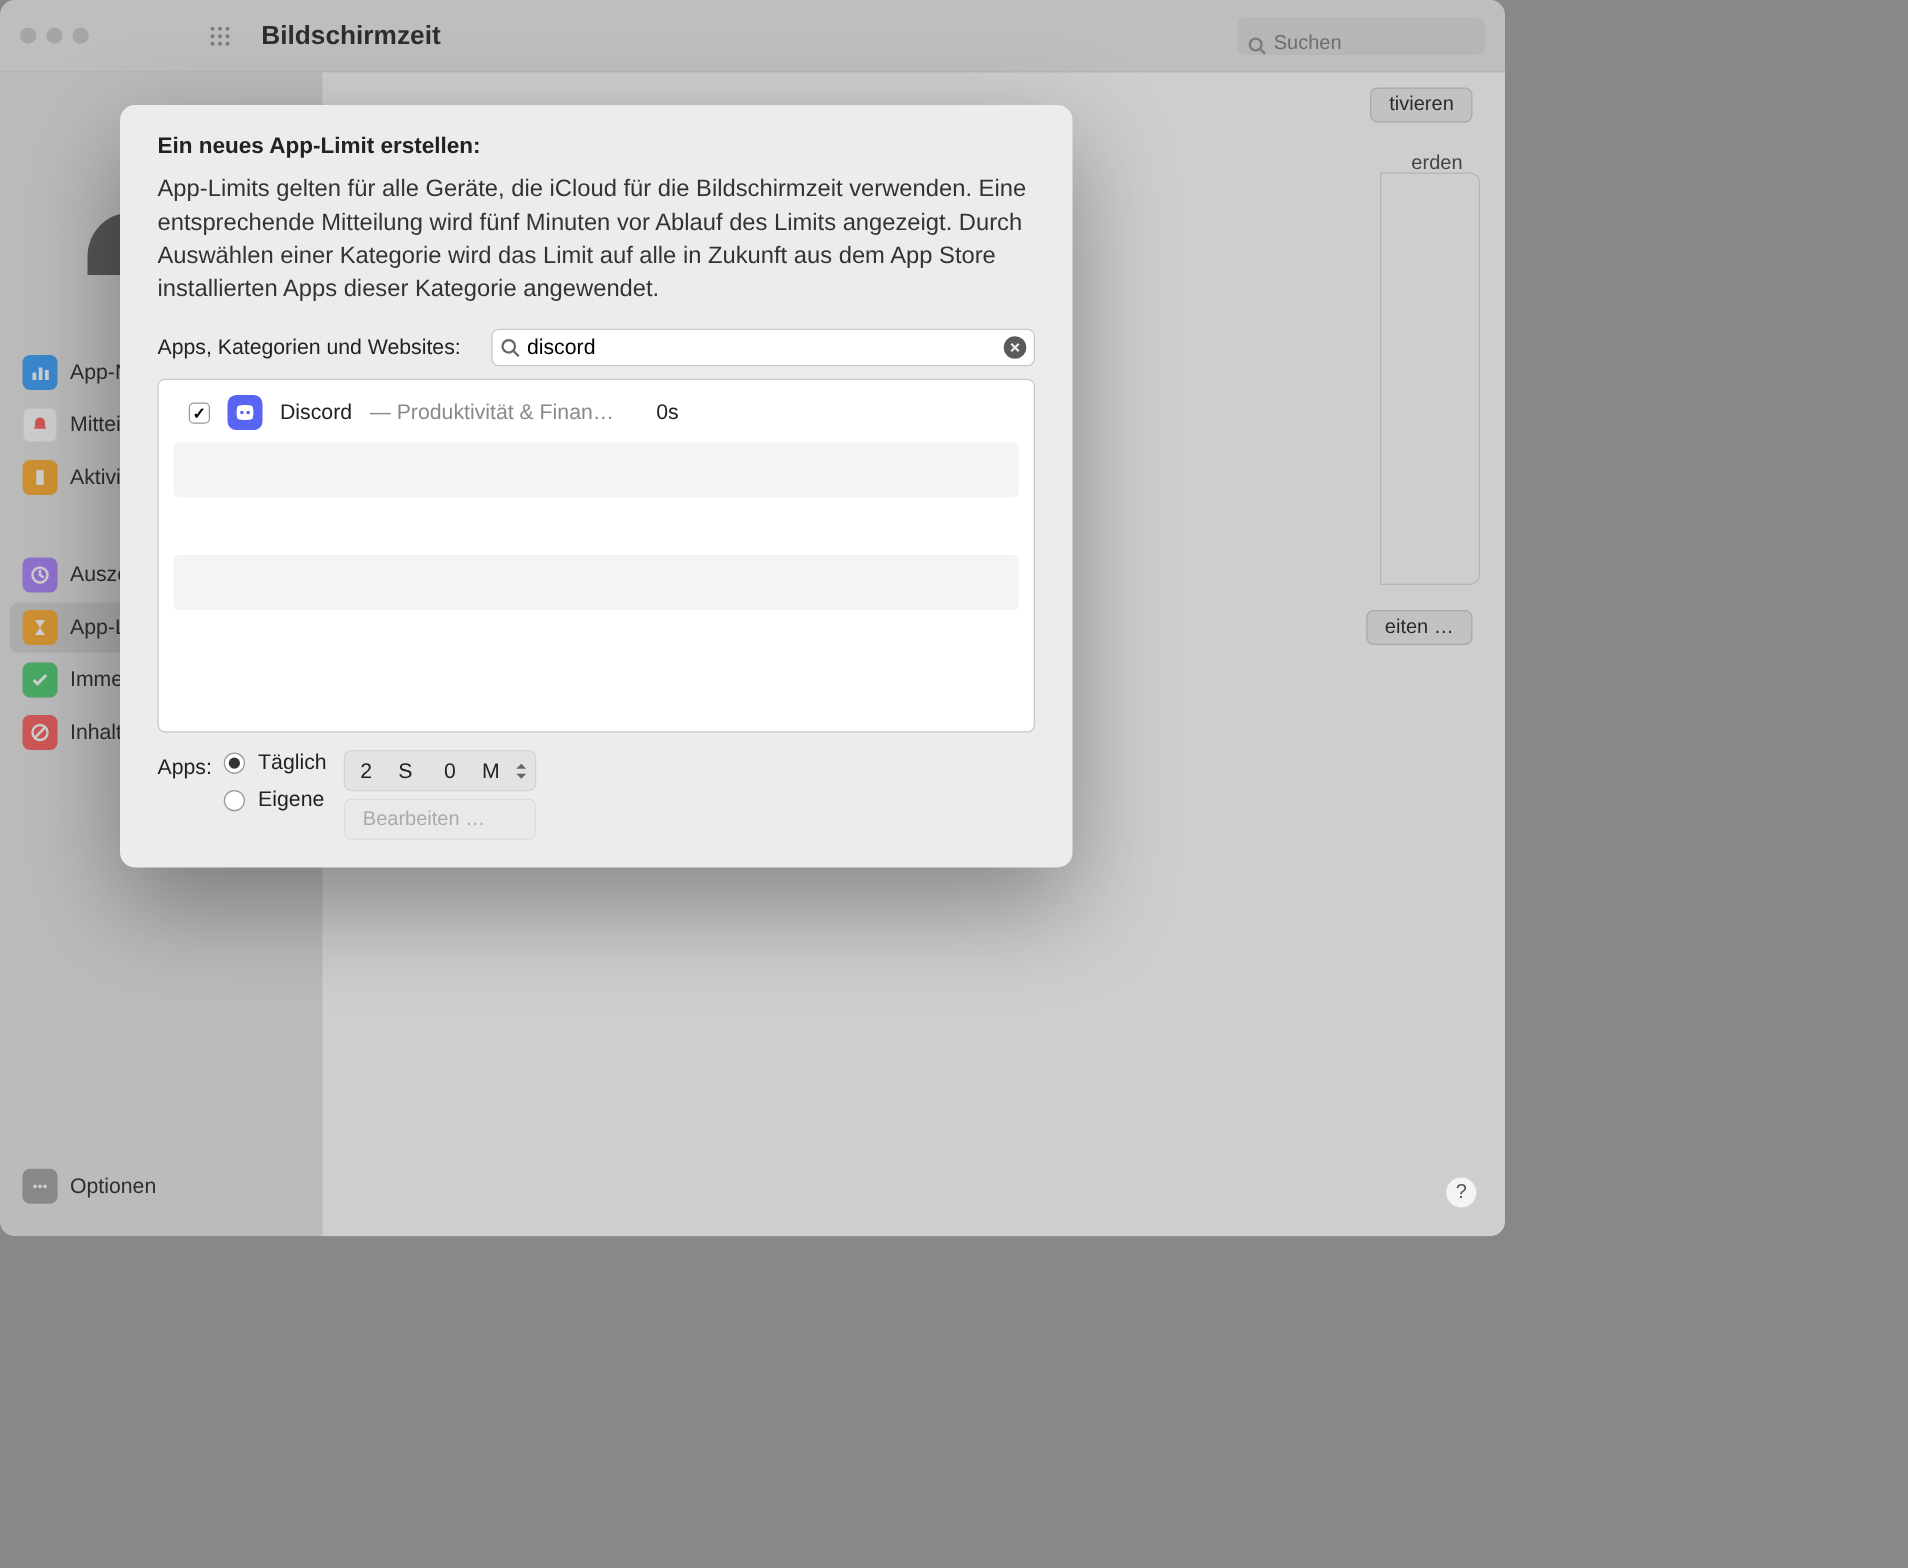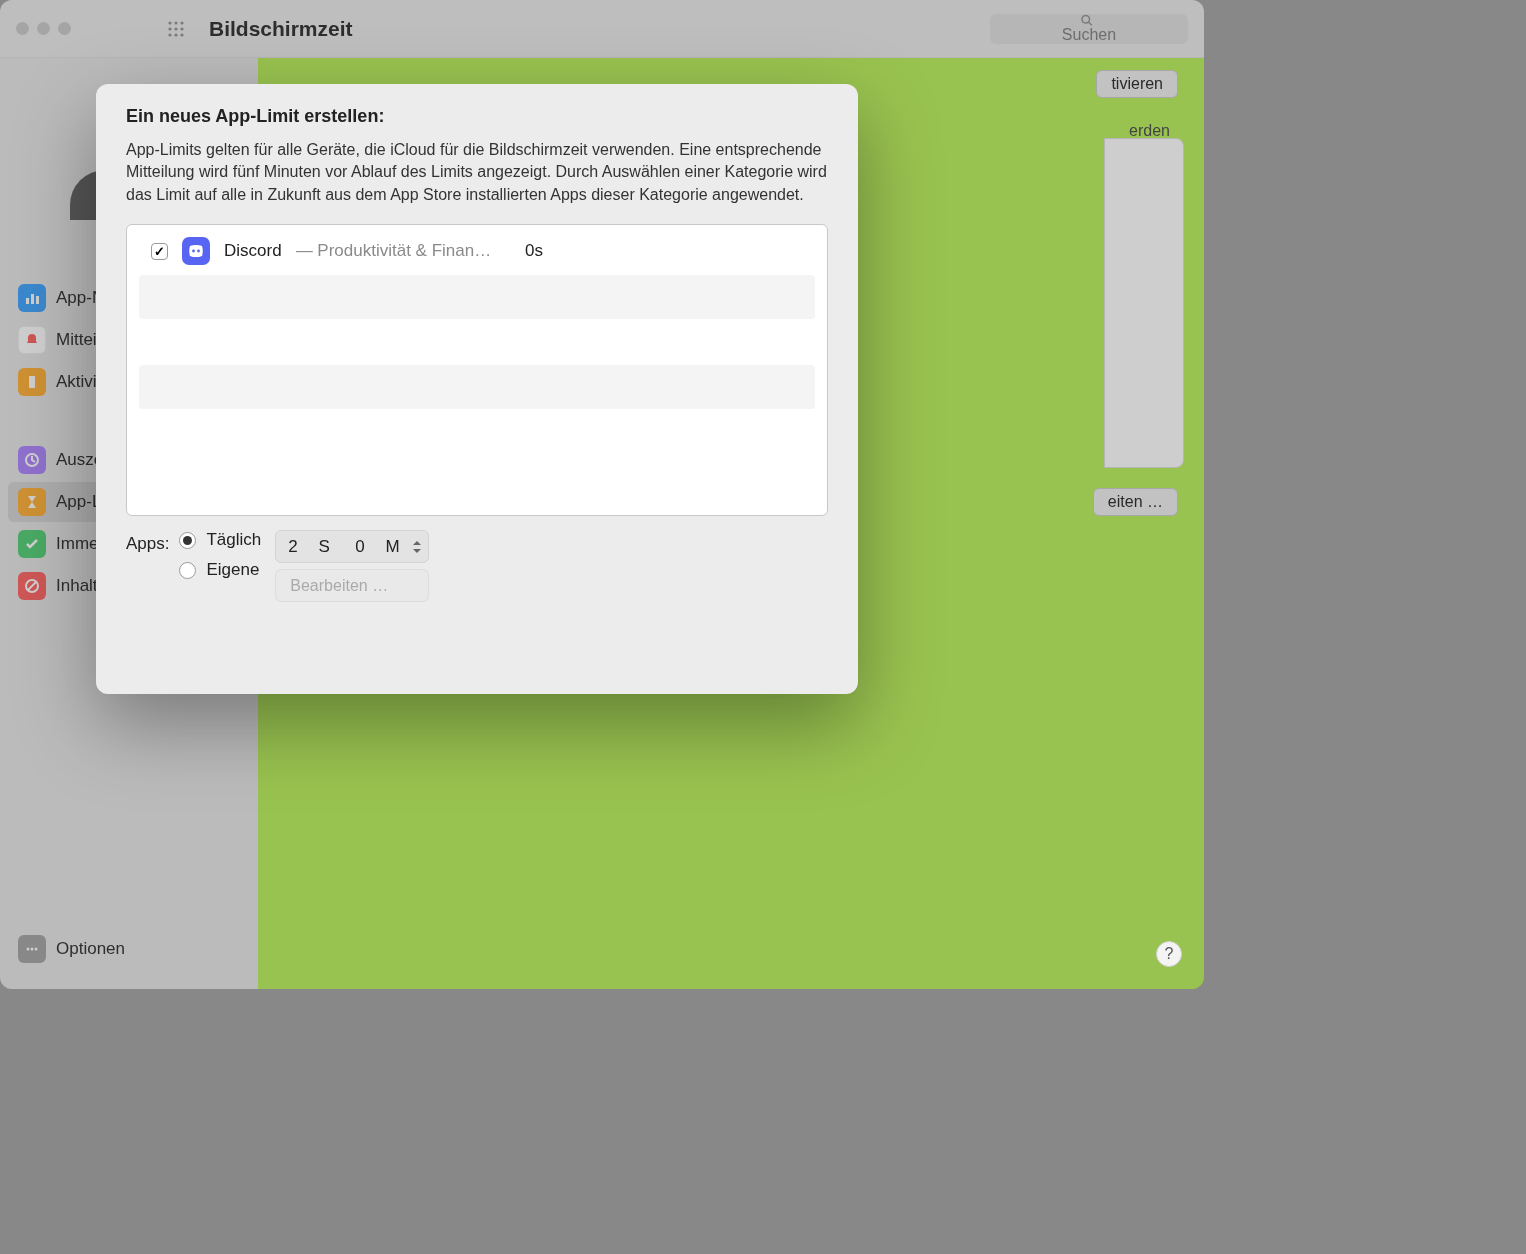--- a/index.html
+++ b/index.html
@@ -14,38 +14,38 @@
     height: 58px; display: flex; align-items: center; padding: 0 16px;
     border-bottom: 1px solid rgba(0,0,0,0.05);
   }
   .traffic { display: flex; gap: 8px; margin-right: 42px; }
   .traffic span { width: 13px; height: 13px; border-radius: 50%; background: #ccc; }
   .nav-arrows { display: flex; gap: 24px; margin-right: 30px; color: #8e8e8e; }
   .grid-icon { width: 18px; height: 18px; margin-right: 24px; color: #888; }
   .title { font-size: 21px; font-weight: 600; color: #3a3a3a; }
   .toolbar-search {
     margin-left: auto; width: 198px; height: 30px; background: #e2e2e2;
-    border-radius: 6px; display: flex; align-items: center; padding: 0 8px;
-    color: #888; font-size: 16px; flex-direction: column;
+    border-radius: 6px; display: flex; align-items: flex-end; padding: 0 8px;
+    color: #888; font-size: 16px;
   }
   .toolbar-search svg { width: 15px; height: 15px; margin-right: 6px; fill: #999; }
   .main-area { display: flex; height: calc(100% - 58px); }
   .sidebar { width: 258px; background: rgba(230,230,232,0.7); padding: 90px 8px 8px 8px; }
   .sidebar-item {
     display: flex; align-items: center; gap: 10px; padding: 6px 10px;
     border-radius: 6px; font-size: 17px; color: #3a3a3a; margin-bottom: 2px;
     white-space: nowrap; overflow: hidden;
   }
   .sidebar-item.selected { background: rgba(0,0,0,0.07); }
   .sidebar-icon { width: 28px; height: 28px; border-radius: 6px; display: flex; align-items: center; justify-content: center; flex-shrink: 0; }
   .sb-blue { background: #4aa8ff; } .sb-yellow { background: #ffb340; }
   .sb-purple { background: #b18cff; } .sb-orange { background: #ffb340; } .sb-green { background: #5bd27c; }
   .sb-no { background: #ff6b6b; } .sb-gray { background: #a8a8a8; }
   .sidebar-spacer { height: 36px; }
-  .content { flex: 1; background: #bef264; padding: 26px 20px; position: relative; }
+  .content { flex: 1; background: #ffffff; padding: 26px 20px; position: relative; }
   .sidebar-bottom { position: absolute; bottom: 18px; left: 8px; right: 8px; }
 
   .avatar-placeholder {
     position: absolute; left: 70px; top: 170px; width: 70px; height: 50px;
     background: #6a6a6a; border-radius: 45px 45px 0 0;
   }
 
   
   .peek-btn {
     position: absolute; right: 26px; background: #f0f0f0; border: 1px solid #d0d0d0;
@@ -53,21 +53,21 @@
   }
 
   
   .dim { position: absolute; inset: 0; background: rgba(0,0,0,0.12); }
   .modal {
     position: absolute; left: 96px; top: 84px; width: 762px; height: 610px;
     background: #ececec; border-radius: 12px; box-shadow: 0 30px 80px rgba(0,0,0,0.35);
     padding: 22px 30px 22px 30px; display: flex; flex-direction: column;
   }
   .modal-title { font-size: 18px; font-weight: 700; color: #222; margin-bottom: 12px; }
-  .modal-desc { font-size: 16px; color: #333; line-height: 1.4; margin-bottom: 18px; }
+  .modal-desc { font-size: 19px; color: #333; line-height: 1.4; margin-bottom: 18px; }
   .search-row { display: flex; align-items: center; gap: 24px; margin-bottom: 10px; }
   .search-label { font-size: 17px; color: #222; }
   .search-box {
     flex: 1; height: 30px; background: #fff; border: 1px solid #c8c8c8; border-radius: 6px;
     display: flex; align-items: center; padding: 0 6px; gap: 6px;
   }
   .search-box input {
     flex: 1; border: none; outline: none; font-size: 17px; background: transparent;
   }
   .clear-btn { width: 18px; height: 18px; border-radius: 50%; background: #5a5a5a; display: flex; align-items: center; justify-content: center; }
@@ -260,20 +260,35 @@
     </div>
   </div>
 </div>
 
 <div class="dim"></div>
 
 <div class="modal">
   <div class="modal-title">Ein neues App-Limit erstellen:</div>
   <div class="modal-desc">App-Limits gelten für alle Geräte, die iCloud für die Bildschirmzeit verwenden. Eine entsprechende Mitteilung wird fünf Minuten vor Ablauf des Limits angezeigt. Durch Auswählen einer Kategorie wird das Limit auf alle in Zukunft aus dem App Store installierten Apps dieser Kategorie angewendet.</div>
 
+  <div class="search-row">
+    <div class="search-label">Apps, Kategorien und Websites:</div>
+    <div class="search-box">
+      <svg width="16" height="16" viewBox="0 0 16 16">
+          <circle cx="7" cy="7" r="5" stroke="#666" stroke-width="1.8" fill="none"></circle>
+          <line x1="11" y1="11" x2="15" y2="15" stroke="#666" stroke-width="1.8"></line>
+        </svg>
+      <input type="text" value="discord" style="">
+      <span class="clear-btn">
+        <svg viewBox="0 0 10 10">
+            <path d="M2 2l6 6M8 2l-6 6" stroke="#ececec" stroke-width="1.8"></path>
+          </svg>
+      </span>
+    </div>
+  </div>
 
   <div class="list-frame">
     <div class="list-body">
       <div class="list-row">
         <span class="checkbox checked"></span>
         <span class="app-icon">
           <svg width="18" height="14" viewBox="0 0 18 14">
               <path d="M3 2c2-1 4-1 6-1s4 0 6 1c1 3 1 7 0 10-2 1-4 1-6 1s-4 0-6-1c-1-3-1-7 0-10z" fill="#fff"></path>
               <circle cx="6.5" cy="7" r="1.4" fill="#5865f2"></circle>
               <circle cx="11.5" cy="7" r="1.4" fill="#5865f2"></circle>

